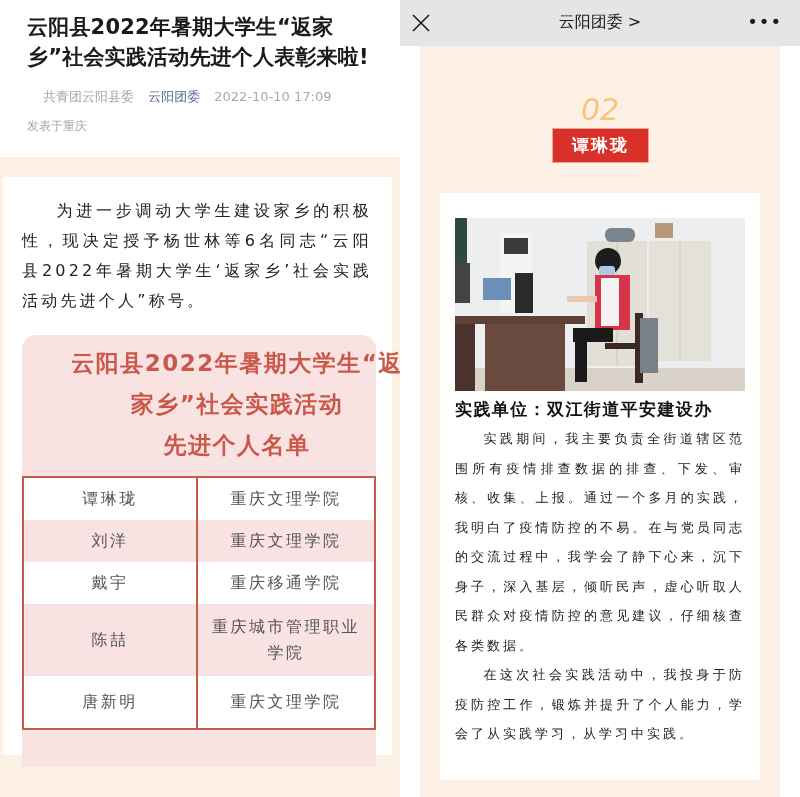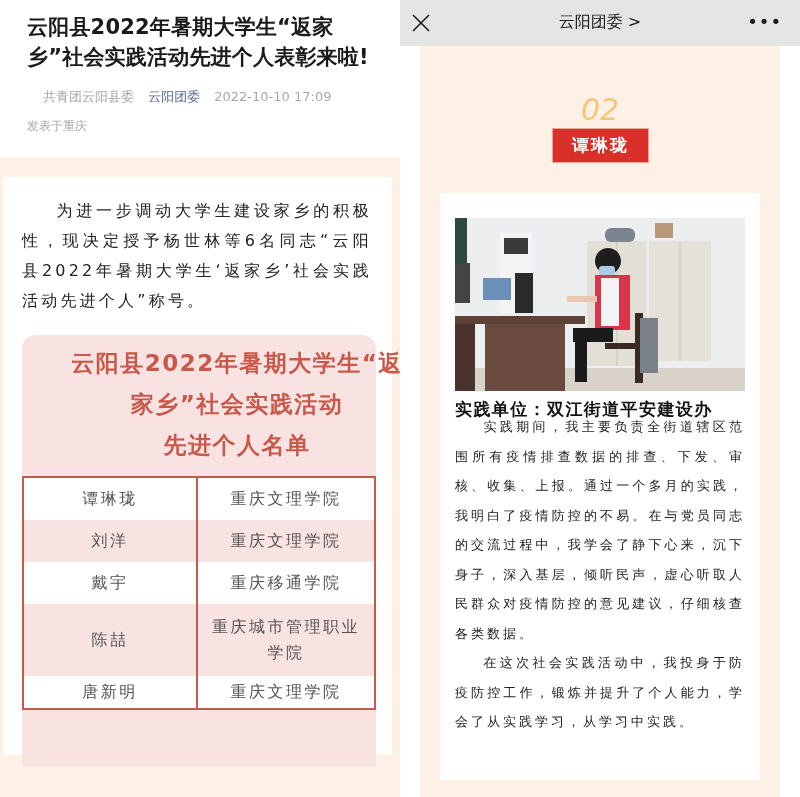--- a/index.html
+++ b/index.html
@@ -39,21 +39,21 @@
 
   .right-bg { position: absolute; left: 20px; top: 46px; width: 360px; height: 751px; background: #fdf1e5; }
   .num { position: absolute; left: 0; top: 92px; width: 400px; text-align: center; font-size: 30px; font-weight: normal; font-style: italic; color: #f6c578; line-height: 36px; }
   .name-tag { position: absolute; left: 552px; top: 128px; width: 97px; height: 35px; background: #d9302a; color: #fff; font-size: 17px; font-weight: bold; letter-spacing: 2px; display: flex; align-items: center; justify-content: center; border: 1px solid #e9a59a; }
   .right-card { position: absolute; left: 40px; top: 193px; width: 320px; height: 587px; background: #ffffff; }
 
   .photo { position: absolute; left: 55px; top: 218px; width: 290px; height: 173px; overflow: hidden; background: #e8eaec; }
   .photo svg { display: block; width: 100%; height: 100%; }
 
   .caption { position: absolute; left: 55px; top: 398px; font-size: 17px; font-weight: bold; color: #111; letter-spacing: 1.4px; white-space: nowrap; }
-  .body-text { position: absolute; left: 55px; top: 412px; width: 290px; font-size: 13px; line-height: 29.5px; color: #222; letter-spacing: 3px; text-align: justify; }
+  .body-text { position: absolute; left: 55px; top: 424px; width: 290px; font-size: 13px; line-height: 29.5px; color: #222; letter-spacing: 3px; text-align: justify; }
   .body-text p { margin: 0; }
   .body-text .indent { display: inline-block; width: 28px; }
 </style>
 </head>
 <body>
 
 <div class="left">
   <h1 class="art-title">云阳县2022年暑期大学生“返家乡”社会实践活动先进个人表彰来啦!</h1>
   <div class="meta">
     <span>共青团云阳县委</span>
@@ -84,21 +84,21 @@
       <div class="cell c2">重庆文理学院</div>
     </div>
     <div class="row white" style="height:42px">
       <div class="cell c1">戴宇</div>
       <div class="cell c2">重庆移通学院</div>
     </div>
     <div class="row pink" style="height:72px">
       <div class="cell c1">陈喆</div>
       <div class="cell c2">重庆城市管理职业学院</div>
     </div>
-    <div class="row white" style="height:32px">
+    <div class="row white" style="height:52px">
       <div class="cell c1">唐新明</div>
       <div class="cell c2">重庆文理学院</div>
     </div>
   </div>
 </div>
 
 <div class="right">
   <div class="topbar">
     <div class="close-btn">
       <svg width="22" height="22" viewBox="0 0 22 22">

